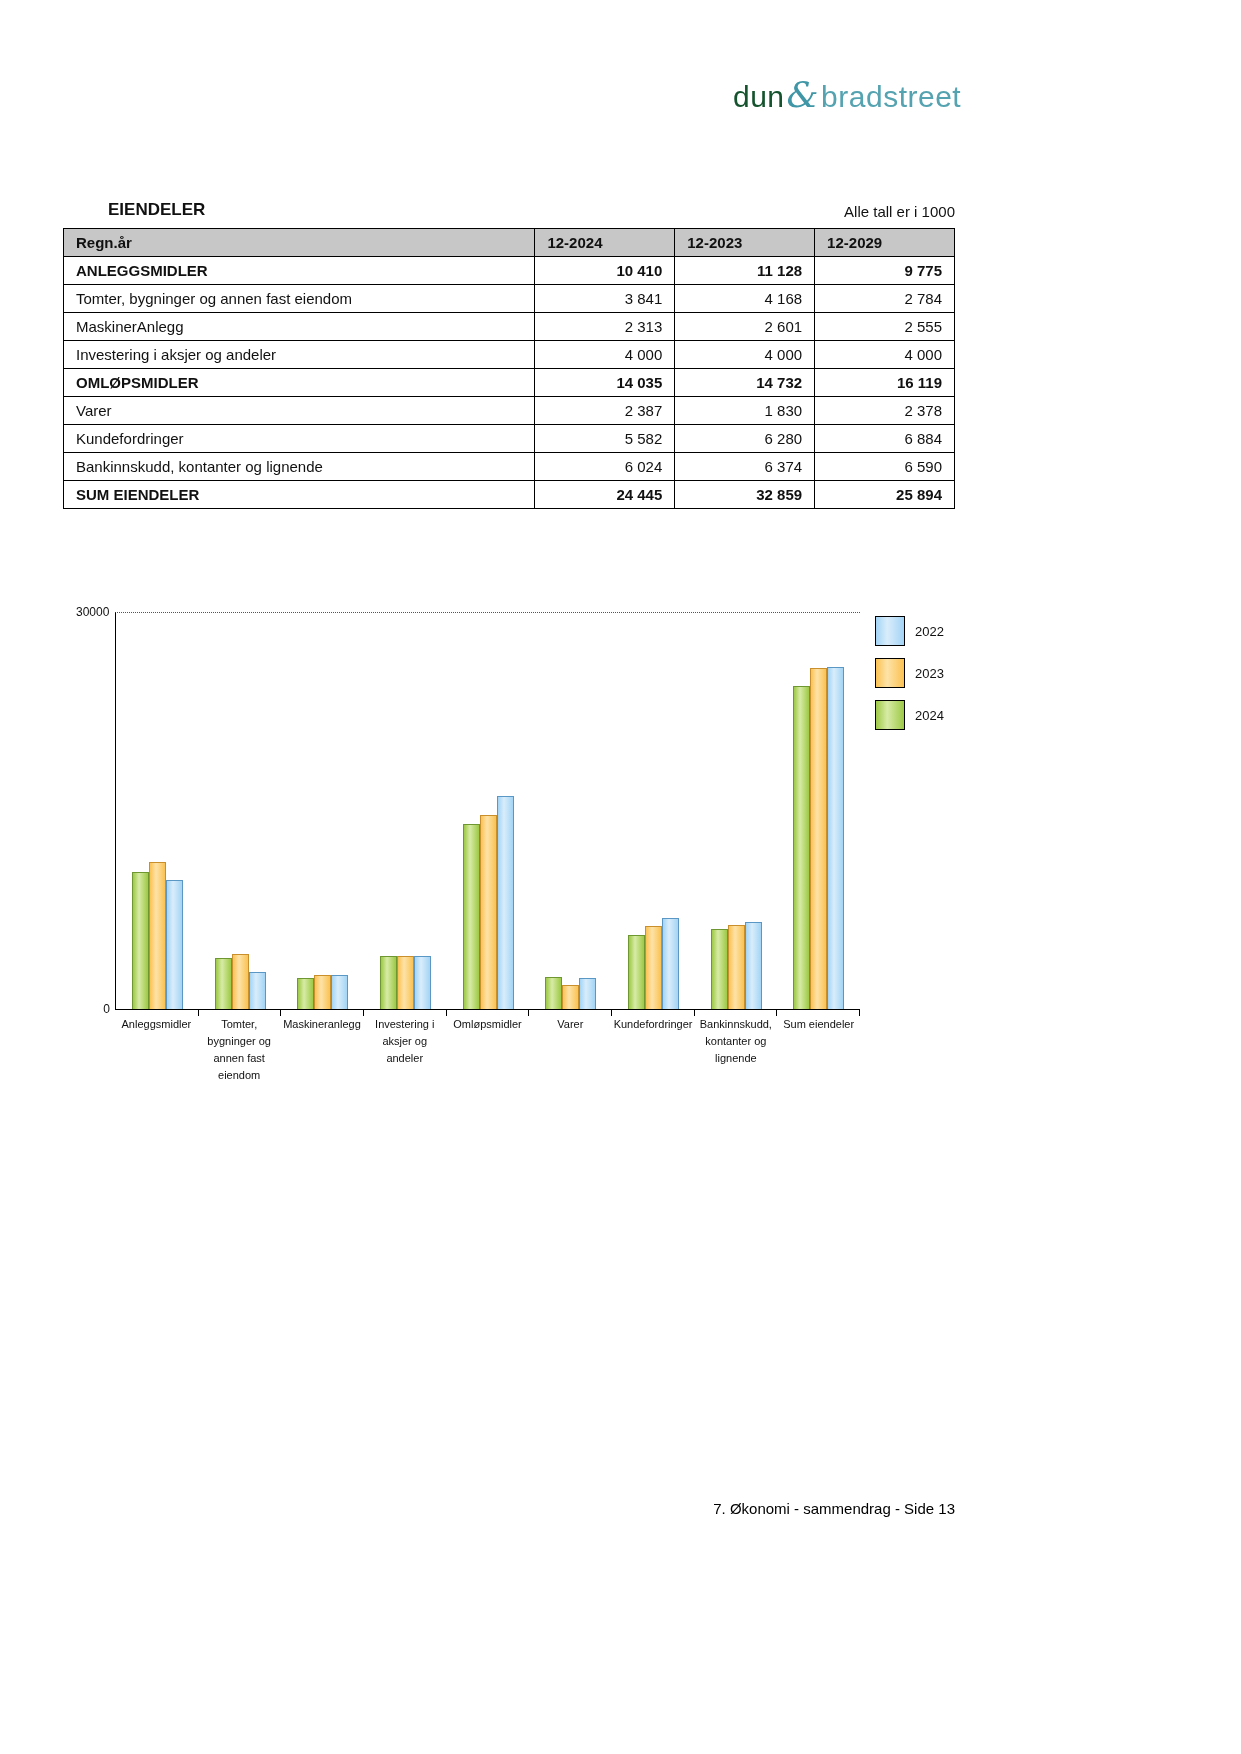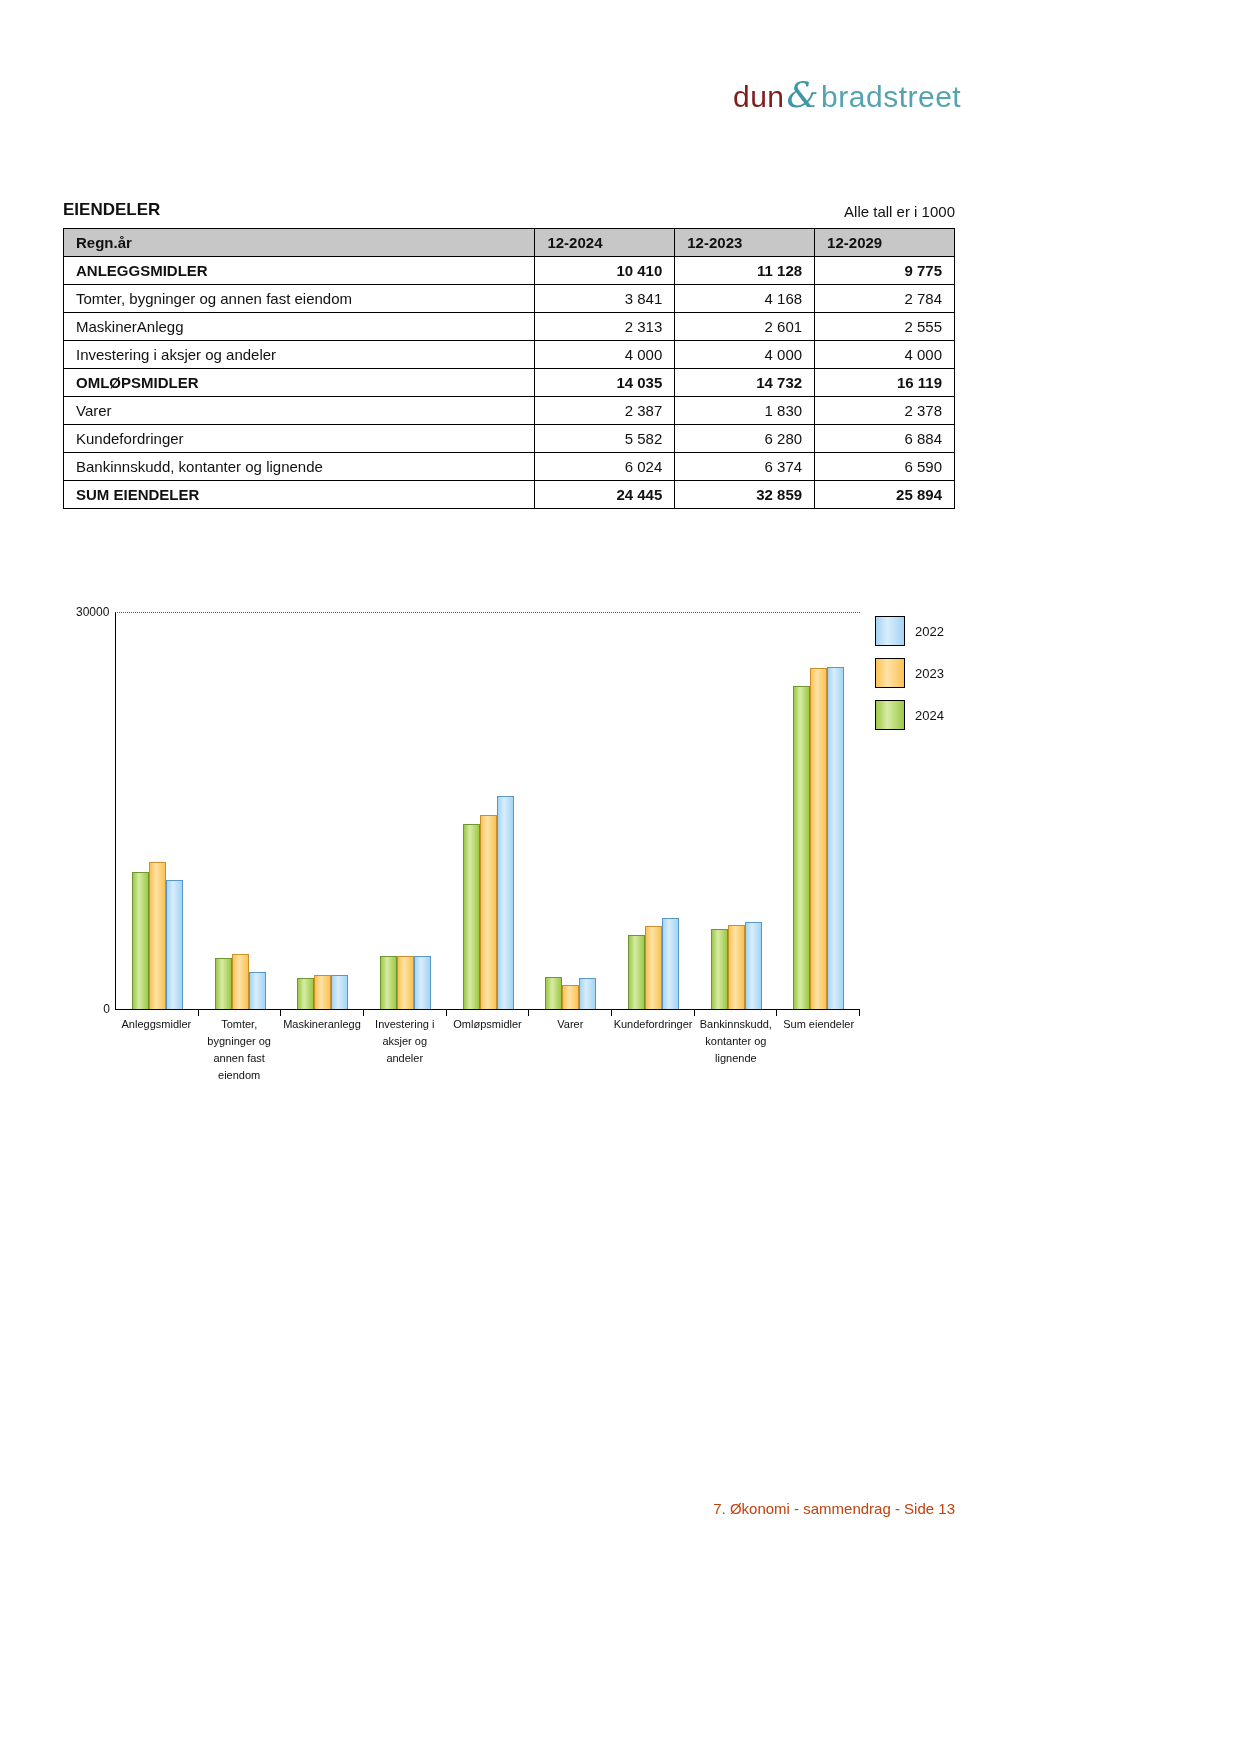--- a/index.html
+++ b/index.html
@@ -15,41 +15,41 @@
 
   
   .logo {
     position: absolute;
     top: 74px;
     left: 733px;
     font-size: 30px;
     letter-spacing: 0.5px;
     white-space: nowrap;
   }
-  .logo .dun { color: #7f1d1d; font-weight: 400; }
+  .logo .dun { color: #14532d; font-weight: 400; }
   .logo .amp {
     color: #3f96a6;
     font-size: 36px;
     font-style: italic;
     padding: 0 2px;
     font-family: "DejaVu Serif", serif;
   }
   .logo .bradstreet { color: #55a3b0; font-weight: 400; }
 
   
   .title-row {
     position: absolute;
     top: 200px;
     left: 63px;
     width: 892px;
     display: flex;
     justify-content: space-between;
     align-items: flex-end;
   }
-  .title-row .title { font-size: 17px; font-weight: bold; color: #111; }
+  .title-row .title { font-size: 17px; font-weight: bold; color: #111; margin-left: 45px; }
   .title-row .note { font-size: 15px; color: #111; }
 
   
   table.assets {
     position: absolute;
     top: 228px;
     left: 63px;
     width: 892px;
     border-collapse: collapse;
     font-size: 15px;
@@ -155,21 +155,21 @@
   .legend-label { font-size: 13px; color: #111; }
 
   
   .footer {
     position: absolute;
     top: 1500px;
     left: 63px;
     width: 892px;
     text-align: right;
     font-size: 15px;
-    color: #c2410c;
+    color: #000000;
   }
 </style>
 </head>
 <body>
 
 <div class="page">
 
   <div class="logo">
     <span class="dun">dun</span><span class="amp">&amp;</span><span class="bradstreet">bradstreet</span>
   </div>

